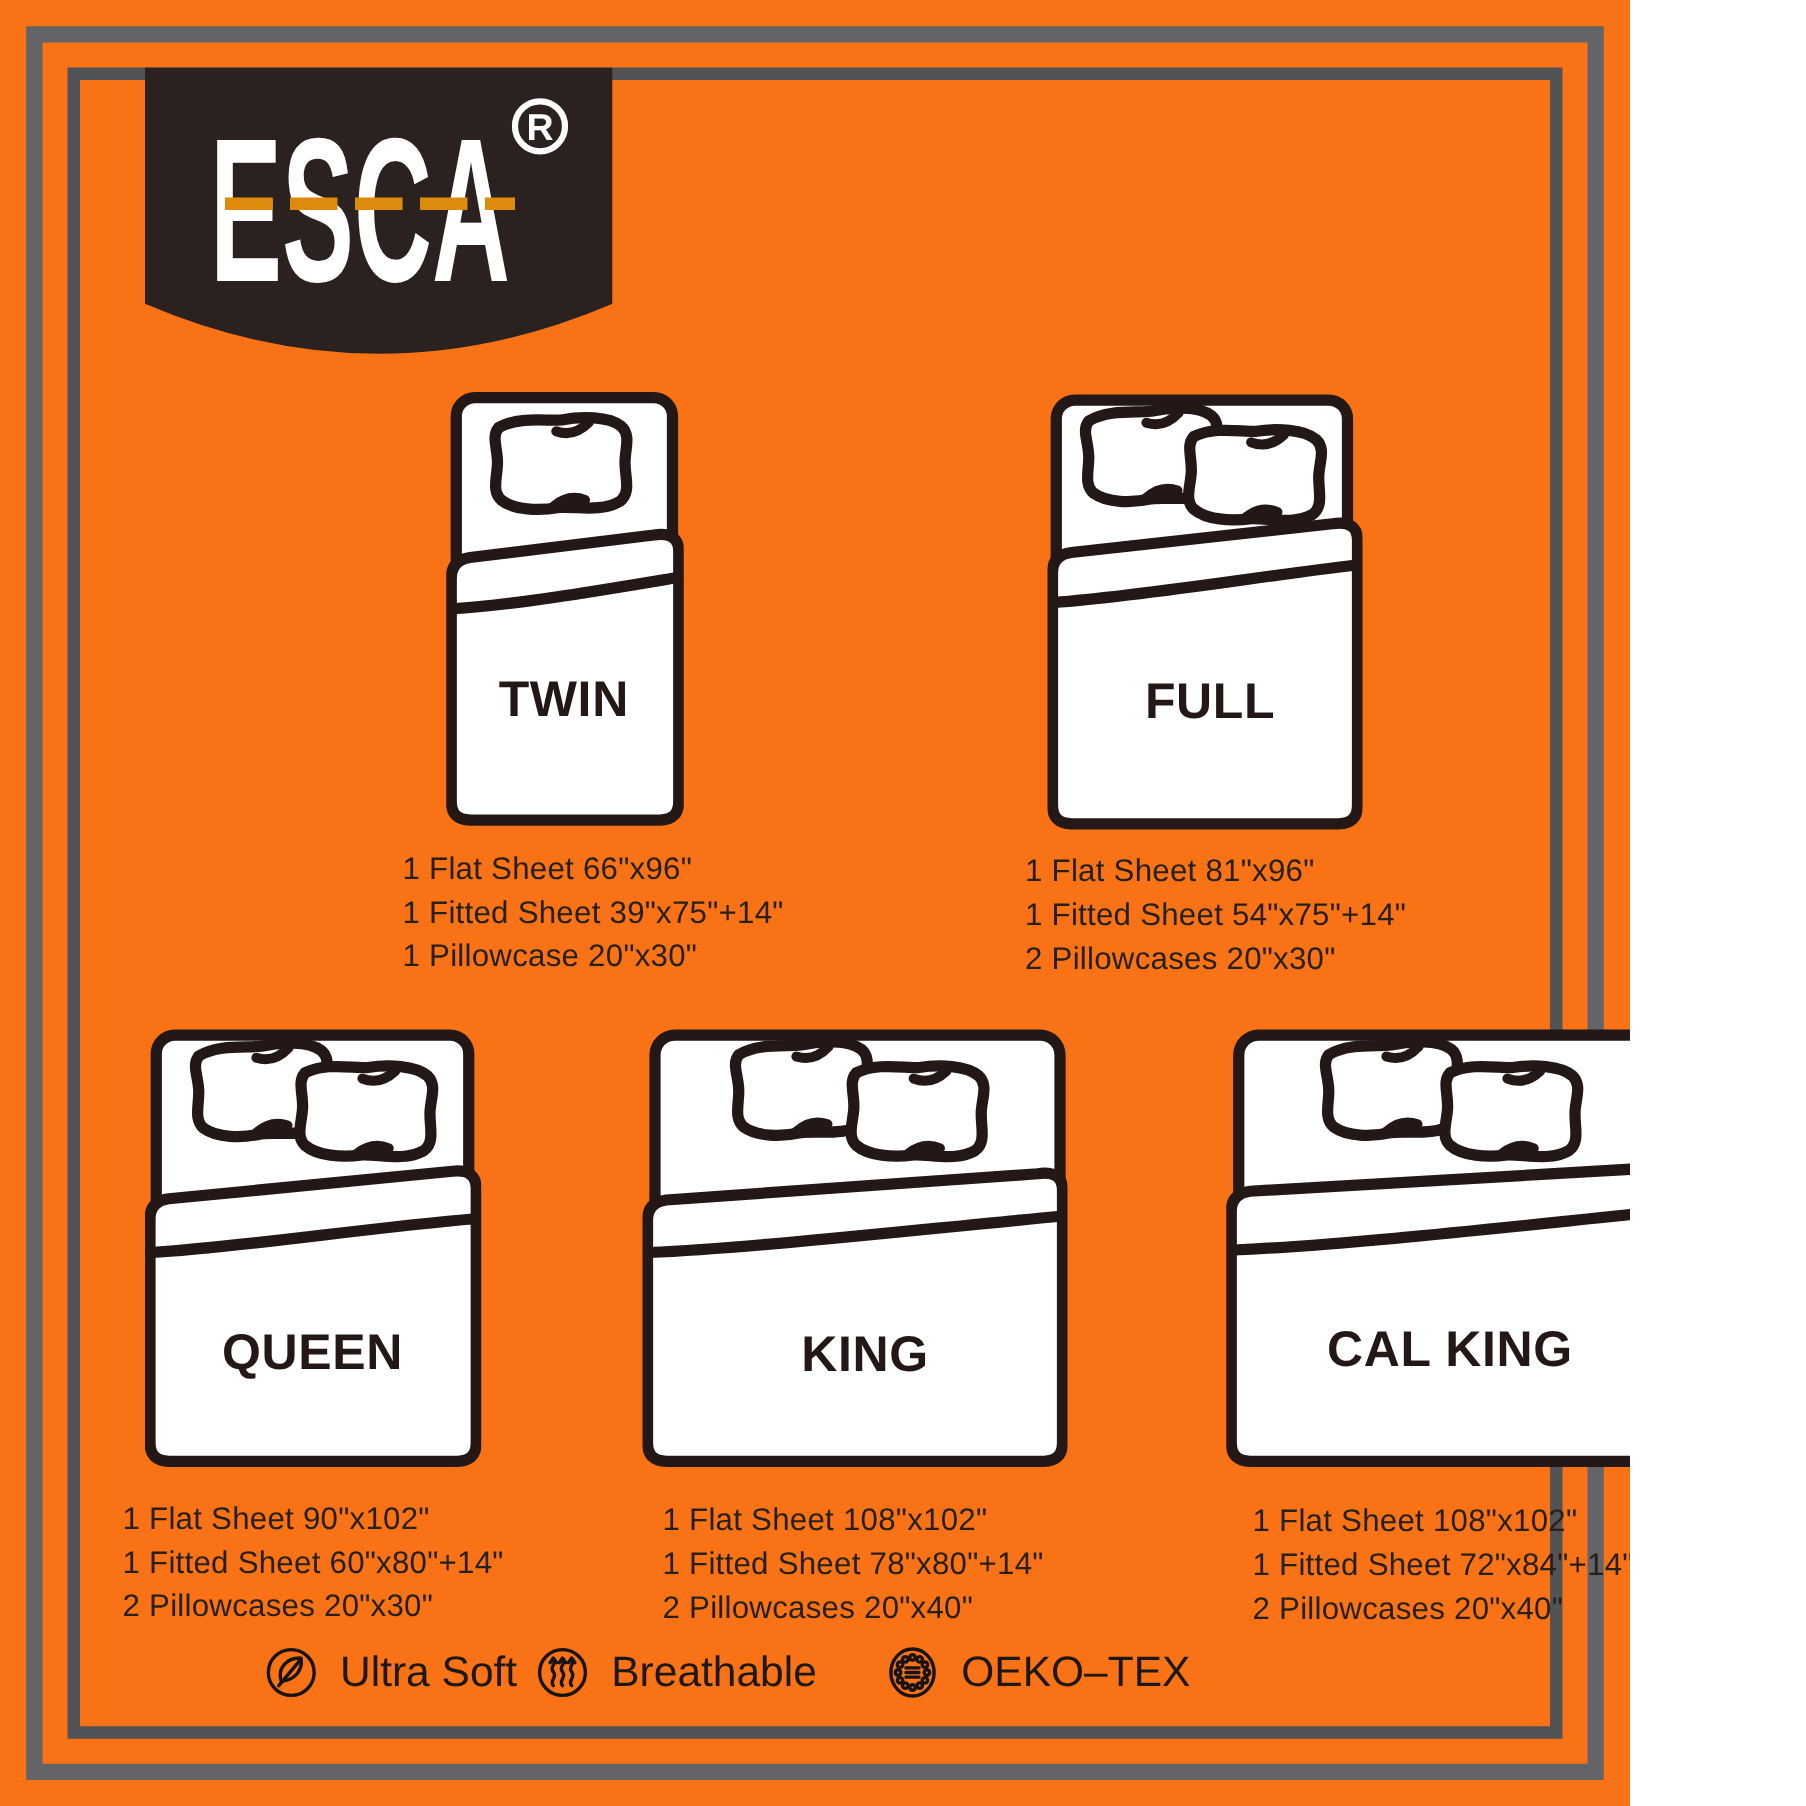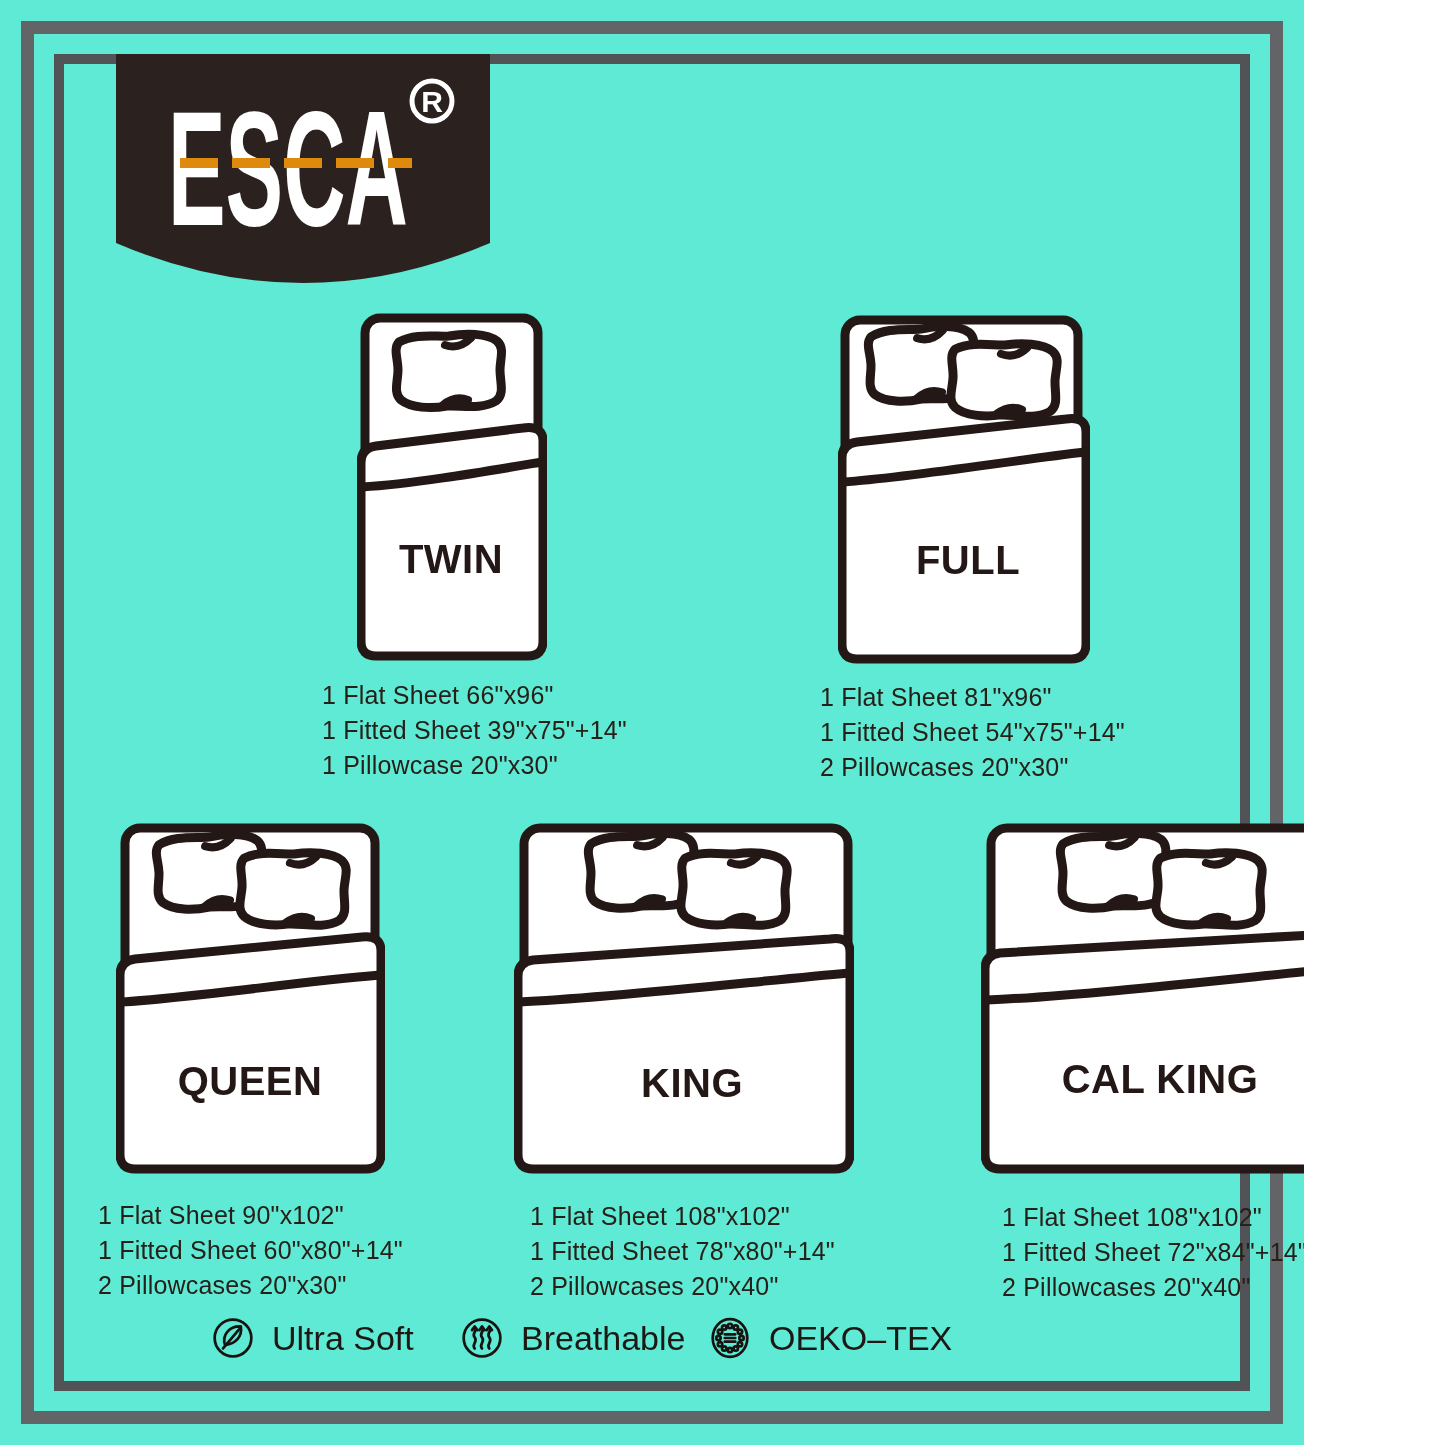--- a/index.html
+++ b/index.html
@@ -1,17 +1,17 @@
 <!DOCTYPE html>
 <html><head>
 <meta charset="utf-8">
 <style>
   html,body { margin:0; padding:0; background:#fff; }
   .canvas {
-    position:relative; width:1304px; height:1445px; background:#5eead4;
+    position:relative; width:1304px; height:1445px; background:#f97316;
     font-family:"Liberation Sans", sans-serif; overflow:hidden;
   }
   
   .frame-outer { position:absolute; left:21px; top:21px; right:21px; bottom:21px;
                  border:13px solid #636467; pointer-events:none; }
   .frame-inner { position:absolute; left:54px; top:54px; right:54px; bottom:54px;
                  border:10px solid #525356; pointer-events:none; }
 
   
   .badge { position:absolute; left:116px; top:54px; width:374px; height:232px; }
@@ -146,21 +146,21 @@
 
   <div class="feature" style="left:211px">
     <svg class="ficon" viewBox="0 0 42 42">
       <circle class="fk" cx="21" cy="21" r="17.5" stroke-width="3"></circle>
       <path class="fk" d="M13.5 28 C10 18 17.5 9.5 28.5 10 C30 19.5 23.5 26.5 14.5 27.5 Z" stroke-width="2.4"></path>
       <path class="fk" d="M11.5 31 L27 12.5" stroke-width="2.4"></path>
     </svg>
     <span class="flabel">Ultra Soft</span>
   </div>
 
-  <div class="feature" style="left:460px">
+  <div class="feature" style="left:428px">
     <svg class="ficon" viewBox="0 0 42 42">
       <circle class="fk" cx="21" cy="21" r="17.5" stroke-width="3"></circle>
       <path class="fk" d="M14 31 C10.5 27.5 17.5 24.5 14 20.5 C10.5 16.5 17.5 14 14 10.5" stroke-width="2.5"></path>
       <path class="fk" d="M11.5 13.5 L14 10 L16.5 13.5" stroke-width="2.5"></path>
       <path class="fk" d="M21 31 C17.5 27.5 24.5 24.5 21 20.5 C17.5 16.5 24.5 14 21 10.5" stroke-width="2.5"></path>
       <path class="fk" d="M18.5 13.5 L21 10 L23.5 13.5" stroke-width="2.5"></path>
       <path class="fk" d="M28 31 C24.5 27.5 31.5 24.5 28 20.5 C24.5 16.5 31.5 14 28 10.5" stroke-width="2.5"></path>
       <path class="fk" d="M25.5 13.5 L28 10 L30.5 13.5" stroke-width="2.5"></path>
     </svg>
     <span class="flabel">Breathable</span>

